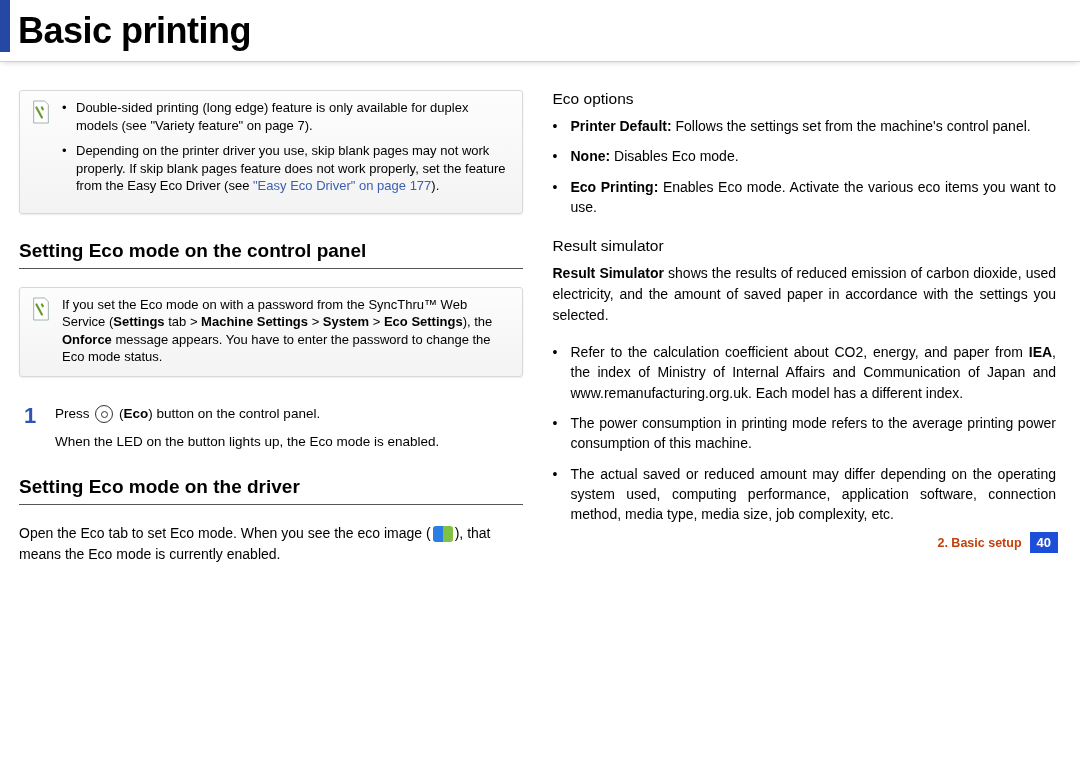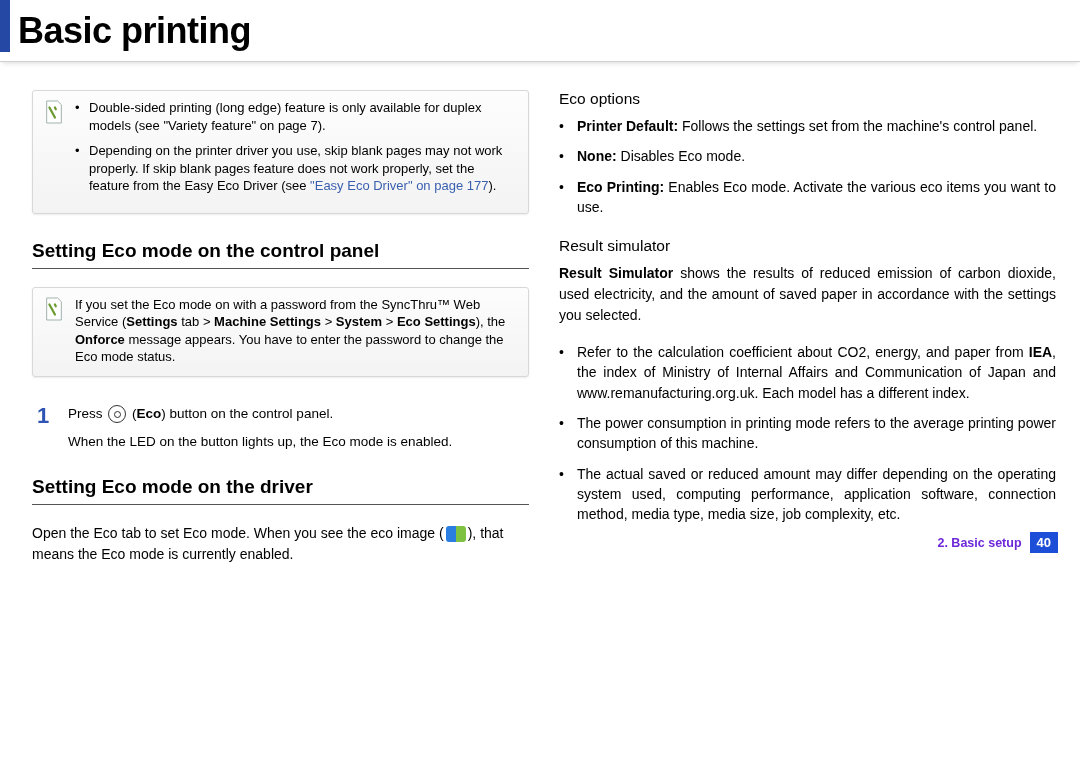--- a/index.html
+++ b/index.html
@@ -1,21 +1,21 @@
 <!DOCTYPE html>
 <html><head>
 <meta charset="utf-8">
 <style>
   * { box-sizing: border-box; margin: 0; padding: 0; }
   html, body { width: 1080px; height: 763px; font-family: "Segoe UI", "Myriad Pro", Arial, sans-serif; color: #000; background: #fff; }
   .page { position: relative; width: 1080px; height: 565px; overflow: hidden; }
   .title-bar { display: flex; align-items: center; height: 62px; border-bottom: 1px solid #d0d0d0; box-shadow: 0 3px 5px -2px rgba(0,0,0,0.15); padding-right: 20px; }
   .title-accent { width: 10px; height: 52px; background: #2548a5; margin-top: -10px; }
   .page-title { font-size: 36px; font-weight: 700; margin-left: 8px; letter-spacing: -0.5px; }
-  .columns { display: flex; gap: 30px; padding: 28px 24px 0 32px; }
+  .columns { display: flex; gap: 30px; padding: 28px 24px 0 19px; }
   .col { flex: 1 1 50%; min-width: 0; }
   .note-box { border: 1px solid #d8d8d8; border-radius: 3px; background: linear-gradient(#fdfdfd,#f3f3f3); padding: 8px 10px 10px 10px; display: flex; gap: 10px; margin-bottom: 26px; box-shadow: 0 1px 2px rgba(0,0,0,0.08); }
   .note-icon { width: 22px; flex: 0 0 22px; }
   .note-icon svg { width: 22px; height: 26px; }
   .note-body { font-size: 13px; line-height: 1.35; }
   .note-body ul { list-style: none; padding: 0; }
   .note-body ul li { position: relative; padding-left: 14px; margin-bottom: 8px; }
   .note-body ul li::before { content: "•"; position: absolute; left: 0; top: 0; font-size: 13px; }
   .link-ref { color: #3a5fb0; }
   .h2 { font-size: 19px; font-weight: 700; margin-bottom: 6px; }
@@ -27,21 +27,21 @@
   .eco-btn-icon { display: inline-flex; vertical-align: middle; width: 18px; height: 18px; border: 1.8px solid #333; border-radius: 50%; align-items: center; justify-content: center; margin: 0 2px; }
   .eco-btn-icon::after { content: ""; width: 5px; height: 5px; border: 1.2px solid #333; border-radius: 50%; }
   .body-text { font-size: 14px; line-height: 1.5; margin-bottom: 16px; }
   .eco-badge { display: inline-flex; vertical-align: middle; width: 20px; height: 16px; border-radius: 3px; overflow: hidden; margin: 0 2px; }
   .eco-badge .half-l { flex:1; background:#2a7de1; }
   .eco-badge .half-r { flex:1; background:#7fc241; }
   .opt-list { list-style: none; font-size: 14px; line-height: 1.45; margin-bottom: 20px; }
   .opt-list li { position: relative; padding-left: 18px; margin-bottom: 10px; text-align: justify; }
   .opt-list li::before { content: "•"; position: absolute; left: 0; top: 0; }
   .footer { position: absolute; bottom: 12px; right: 22px; display: flex; align-items: center; gap: 8px; }
-  .footer-label { font-size: 12.5px; font-weight: 700; color: #6d28d9; }
+  .footer-label { font-size: 12.5px; font-weight: 700; color: #c2410c; }
   .page-num { background: #1d4ed8; color: #fff; font-weight: 700; font-size: 13px; padding: 3px 7px; }
   b { font-weight: 700; }
 </style>
 </head>
 <body>
 <div class="page">
 
 <div class="title-bar">
   <div class="title-accent"></div>
   <div class="page-title">Basic printing</div>

